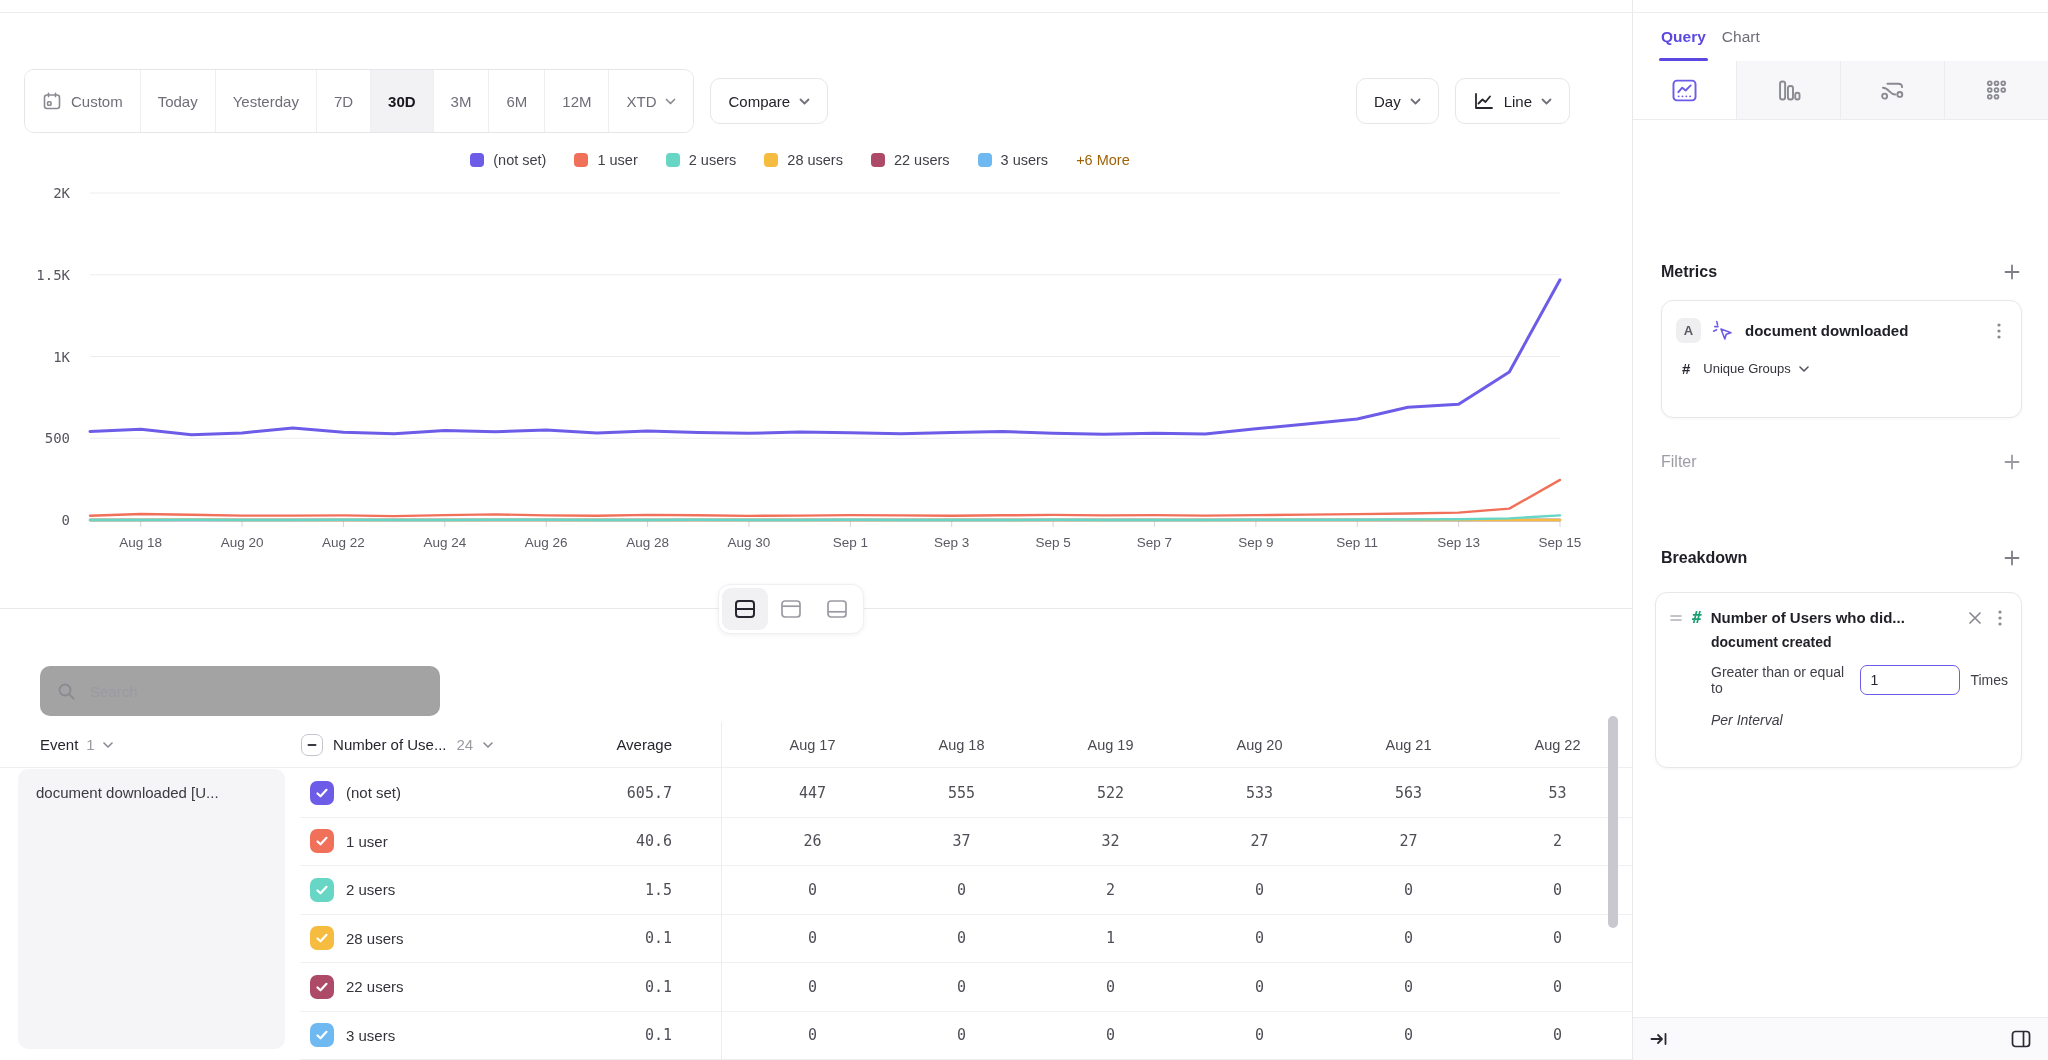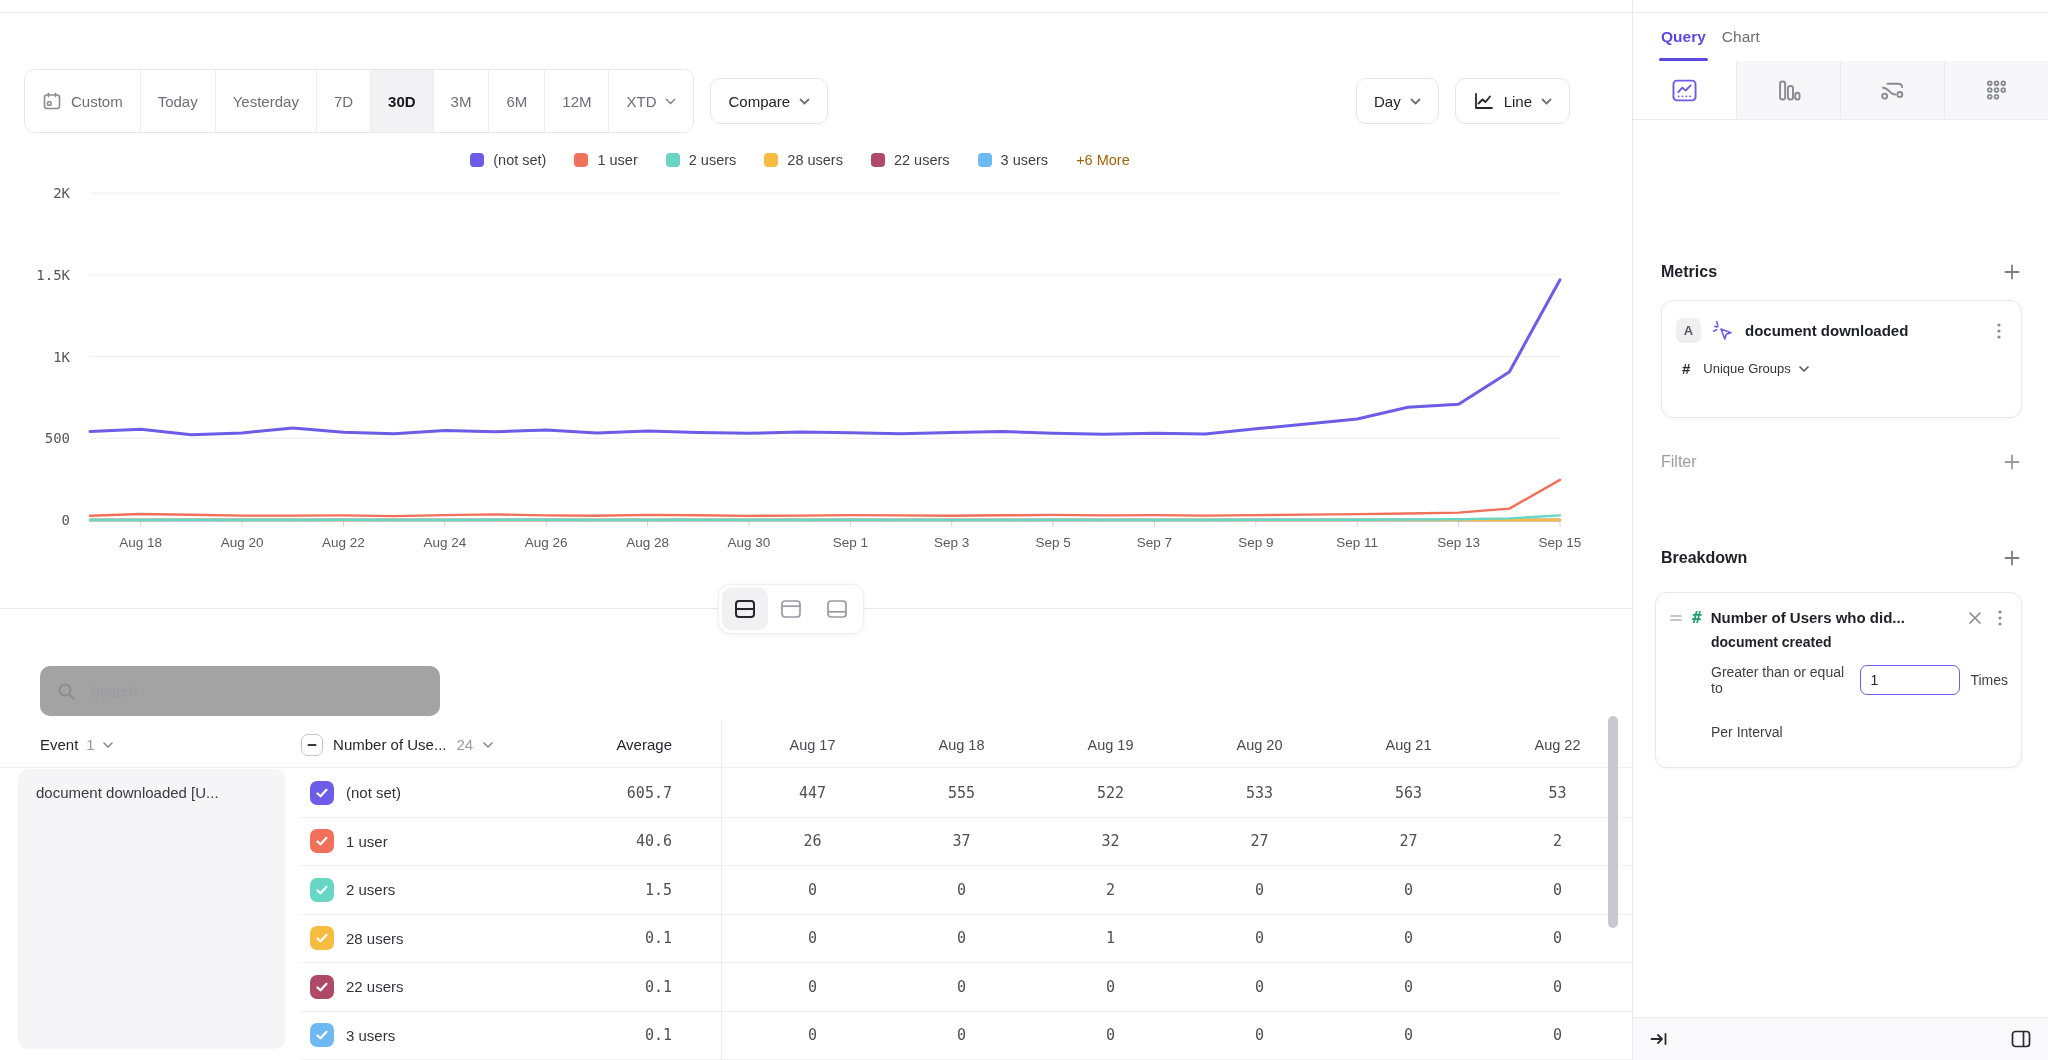--- a/index.html
+++ b/index.html
@@ -93,21 +93,21 @@
   .measure{font-size:13px;color:#33333B;display:flex;align-items:center;gap:8px;cursor:pointer;}
   .bcard{top:592px;height:176px;padding:15px 13px;left:22px;}
   .brow1{display:flex;align-items:center;gap:9px;}
   .bhash{font-size:16px;font-weight:700;color:#1E9E73;font-family:"DejaVu Sans Mono",monospace;}
   .btitle{font-size:15px;font-weight:700;color:#1F1F27;flex:1;cursor:pointer;}
   .bindent{padding-left:42px;}
   .bevent{font-size:14px;font-weight:700;color:#1F1F27;margin-top:7px;cursor:pointer;}
   .bcond{display:flex;align-items:center;gap:10px;margin-top:14px;font-size:14px;color:#3F3F47;}
   .bcond input{width:100px;height:30px;border:1.5px solid #6C5CE7;border-radius:7px;padding:0 9px;font-size:14px;
     color:#26262E;outline:none;box-sizing:border-box;font-family:inherit;}
-  .bper{font-size:14px;color:#3F3F47;margin-top:28px;}
+  .bper{font-size:14px;color:#3F3F47;margin-top:16px;font-style:italic;}
   .pfooter{position:absolute;bottom:0;left:0;right:0;height:42px;background:#FAFAFC;border-top:1px solid #ECECEF;
     display:flex;align-items:center;justify-content:space-between;padding:0 16px;}
   .ic{display:inline-flex;align-items:center;justify-content:center;flex:none;}
   .kebab{cursor:pointer;}
   .hcb{width:22px;height:22px;border:1.5px solid #C4C4CC;border-radius:7px;background:#fff;display:flex;
     align-items:center;justify-content:center;box-sizing:border-box;cursor:pointer;flex:none;}
 </style>
 </head>
 <body>
 

